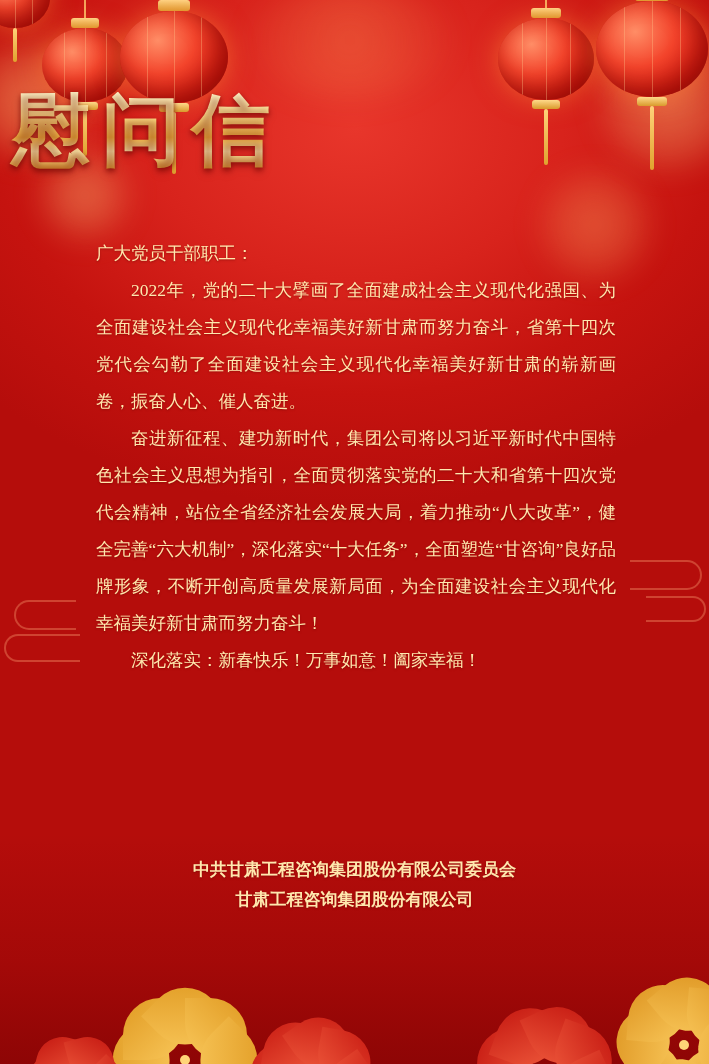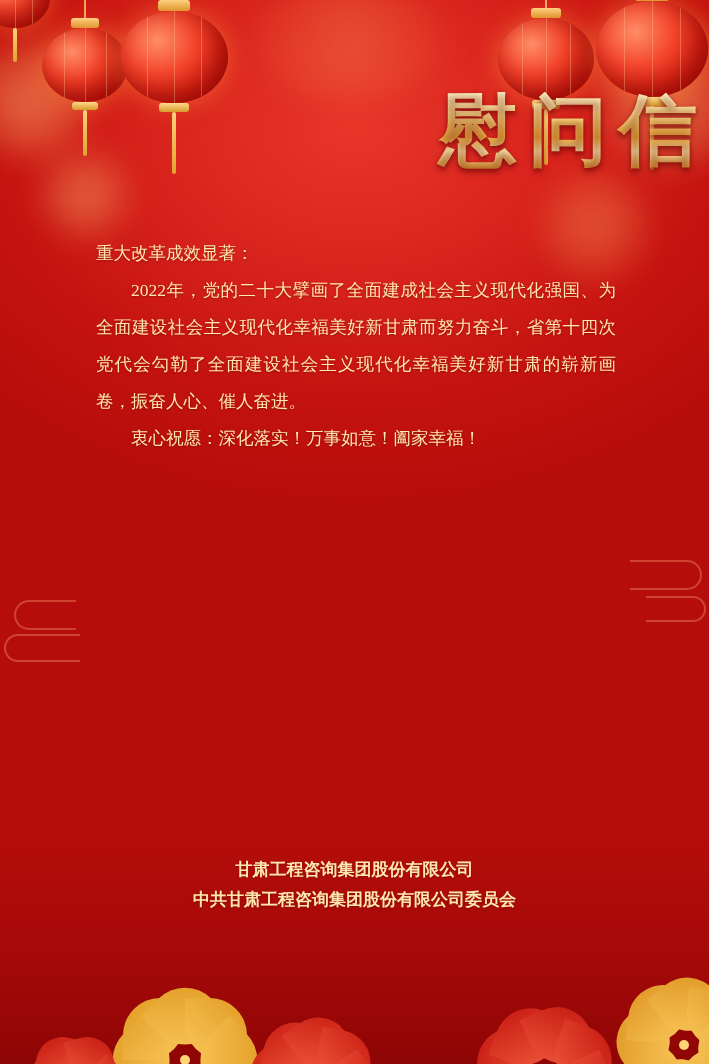--- a/index.html
+++ b/index.html
@@ -115,21 +115,21 @@
     background: linear-gradient(180deg, rgba(160,8,8,0) 0%, rgba(150,6,6,0.55) 55%, rgba(135,4,4,0.85) 100%);
     pointer-events: none;
   }
 
   
   .title-wrap {
     position: absolute;
     top: 92px;
     left: 0;
     width: 709px;
-    text-align: right;
+    text-align: left;
     z-index: 6;
   }
   .title {
     display: inline-block;
     font-family: "Liberation Serif", "DejaVu Serif", serif;
     font-weight: bold;
     font-size: 78px;
     letter-spacing: 12px;
     line-height: 1;
     padding-left: 12px;
@@ -313,23 +313,24 @@
     <div class="petal" style="width:44px;height:44px;background:linear-gradient(135deg,#ef5a3c,#c3150f);transform:rotate(255deg);"></div>
     <div class="petal" style="width:44px;height:44px;background:linear-gradient(135deg,#ef5a3c,#c3150f);transform:rotate(315deg);"></div>
 
   </div>
 
   <div class="title-wrap">
     <span class="title">慰问信</span>
   </div>
 
   <div class="letter">
-    <p class="salutation">重大改革成效显著：</p>
+    <p class="salutation">广大党员干部职工：</p>
     <p class="para">2022年，党的二十大擘画了全面建成社会主义现代化强国、为全面建设社会主义现代化幸福美好新甘肃而努力奋斗，省第十四次党代会勾勒了全面建设社会主义现代化幸福美好新甘肃的崭新画卷，振奋人心、催人奋进。</p>
-    <p class="wish">衷心祝愿：深化落实！万事如意！阖家幸福！</p>
+    <p class="para">奋进新征程、建功新时代，集团公司将以习近平新时代中国特色社会主义思想为指引，全面贯彻落实党的二十大和省第十四次党代会精神，站位全省经济社会发展大局，着力推动“八大改革”，健全完善“六大机制”，深化落实“十大任务”，全面塑造“甘咨询”良好品牌形象，不断开创高质量发展新局面，为全面建设社会主义现代化幸福美好新甘肃而努力奋斗！</p>
+    <p class="wish">深化落实：新春快乐！万事如意！阖家幸福！</p>
   </div>
 
   <div class="signature">
+    <div>中共甘肃工程咨询集团股份有限公司委员会</div>
     <div>甘肃工程咨询集团股份有限公司</div>
-    <div>中共甘肃工程咨询集团股份有限公司委员会</div>
   </div>
 
 </div>
 
 </body></html>

